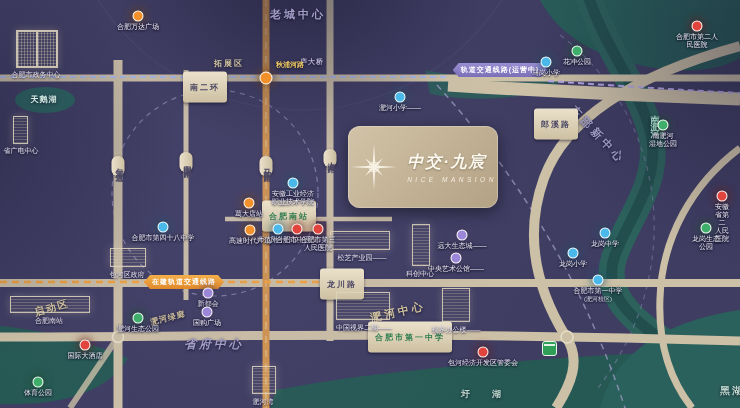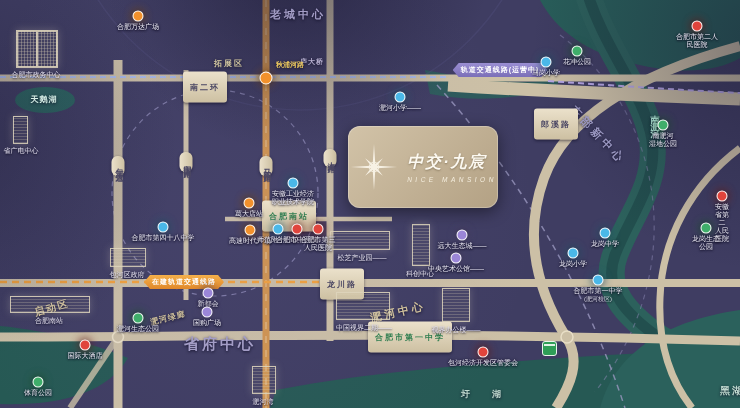--- a/index.html
+++ b/index.html
@@ -100,21 +100,21 @@
     <circle cx="118" cy="337" r="5.5" fill="#CCC0A6" stroke="#E8DEC6" stroke-width="1.5"></circle>
     <circle cx="567" cy="337" r="6" fill="#CCC0A6" stroke="#E8DEC6" stroke-width="1.5"></circle>
   </svg>
 
   <div class="vignette"></div>
 
   <div id="overlay">
       <div class="district" style="left: 298px; top: 14px; font-size: 11px; letter-spacing: 3px; color: rgb(163, 157, 198); transform: translate(-50%, -50%) rotate(0deg);">老城中心</div>
       <div class="district" style="left: 229px; top: 63px; font-size: 8px; letter-spacing: 2px; color: rgb(207, 196, 159); transform: translate(-50%, -50%) rotate(0deg);">拓展区</div>
       <div class="district" style="left: 598px; top: 135px; font-size: 11px; letter-spacing: 4px; color: rgb(155, 152, 194); transform: translate(-50%, -50%) rotate(47deg);">东部新中心</div>
-      <div class="district" style="left: 220px; top: 344px; font-size: 15px; letter-spacing: 3px; color: rgb(163, 157, 198); transform: translate(-50%, -50%) rotate(0deg);">省府中心</div>
+      <div class="district" style="left: 214px; top: 344px; font-size: 12px; letter-spacing: 3px; color: rgb(163, 157, 198); transform: translate(-50%, -50%) rotate(0deg); font-style: italic;">省府中心</div>
       <div class="district" style="left: 398px; top: 312px; font-size: 11px; letter-spacing: 3px; color: rgb(205, 190, 154); transform: translate(-50%, -50%) rotate(-13deg);">淝河中心</div>
       <div class="district" style="left: 52px; top: 308px; font-size: 10px; letter-spacing: 2px; color: rgb(205, 190, 154); transform: translate(-50%, -50%) rotate(-16deg);">启动区</div>
       <div class="district" style="left: 168px; top: 318px; font-size: 8px; letter-spacing: 1px; color: rgb(203, 189, 153); transform: translate(-50%, -50%) rotate(-14deg);">淝河绿廊</div>
       <div class="district" style="left: 44px; top: 99px; font-size: 8px; letter-spacing: 1px; color: rgb(214, 239, 230); transform: translate(-50%, -50%) rotate(0deg);">天鹅湖</div>
       <div class="district" style="left: 492px; top: 394px; font-size: 9px; letter-spacing: 22px; color: rgb(191, 216, 206); transform: translate(-50%, -50%) rotate(0deg);">圩湖</div>
       <div class="district" style="left: 688px; top: 391px; font-size: 10px; letter-spacing: 2px; color: rgb(191, 216, 206); transform: translate(-50%, -50%) rotate(0deg); margin-left: 44px;">黑湖</div>
       <div class="district" style="left: 312px; top: 62px; font-size: 7px; letter-spacing: 1px; color: rgb(183, 176, 208); transform: translate(-50%, -50%) rotate(0deg);">庐大桥</div>
       <div class="district" style="left: 290px; top: 65px; font-size: 7px; letter-spacing: 0px; color: rgb(236, 201, 95); transform: translate(-50%, -50%) rotate(0deg);">秋浦河路</div>
       <div class="vtext" style="left: 648px; top: 108px; font-size: 9px; letter-spacing: 7px; color: rgb(168, 216, 204);">南淝河</div>
       <div class="pill" style="left: 205px; top: 87px;">南二环</div>

